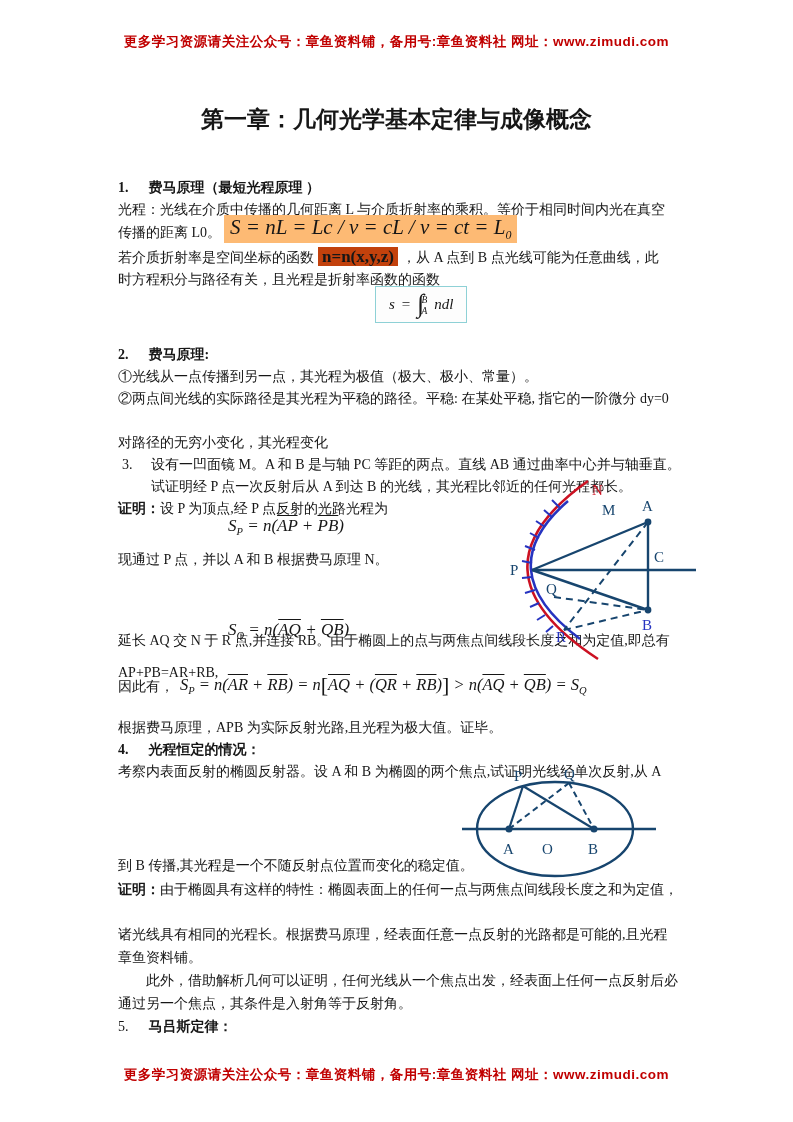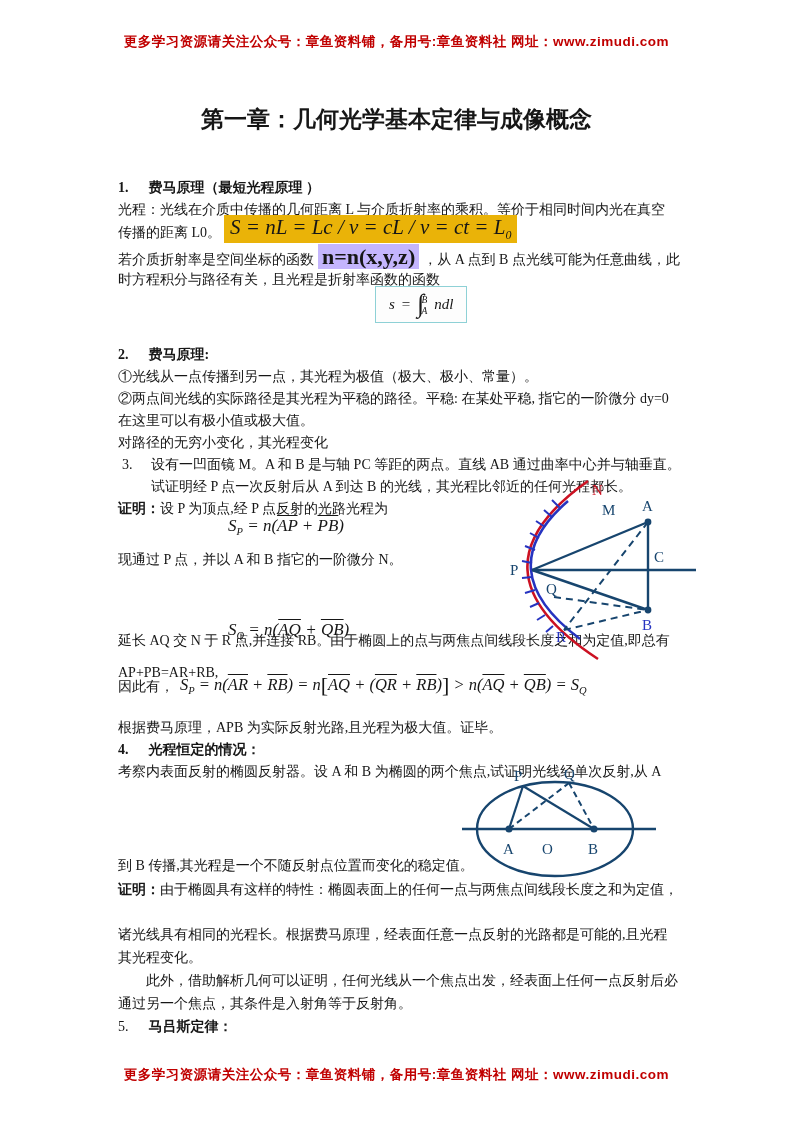--- a/index.html
+++ b/index.html
@@ -7,23 +7,23 @@
         font-family:"Liberation Serif",serif;color:#161616;overflow:hidden;}
   .tl{position:absolute;left:118px;white-space:nowrap;font-size:14px;line-height:21px;}
   .b{font-weight:bold;}
   .numgap{display:inline-block;width:20px;}
   .red-band{position:absolute;left:0;width:100%;text-align:center;
             font-family:"Liberation Sans",sans-serif;font-weight:bold;
             font-size:13.5px;letter-spacing:.5px;}
   .title{position:absolute;left:0;width:100%;text-align:center;
          font-family:"Liberation Sans",sans-serif;font-weight:bold;font-size:23px;}
   .fm{font-family:"Liberation Serif",serif;font-style:italic;}
-  .f1{position:absolute;left:224px;top:215px;font-size:21px;background:#eab308;padding:0 6px;}
+  .f1{position:absolute;left:224px;top:215px;font-size:21px;background:#fdba74;padding:0 6px;}
   .f1 sub{font-size:12px;}
-  .nxyz{font-style:normal;font-weight:bold;font-size:22px;background:#c4b5fd;padding:0 4px;margin:0 4px;}
+  .nxyz{font-style:normal;font-weight:bold;font-size:17px;background:#c2410c;padding:0 4px;margin:0 4px;}
   .ov{text-decoration:overline;}
   .fml{position:absolute;font-size:17px;font-style:italic;font-family:"Liberation Serif",serif;}
   .fml sub{font-size:10.5px;font-style:italic;}
   .bigbr{font-size:22px;vertical-align:-2px;font-style:normal;}
   .intbox{position:absolute;left:375px;top:286px;border:1.6px solid #8ed1d6;background:#fdfdfd;
           padding:4px 13px 5px 13px;display:flex;align-items:center;gap:7px;
           font-size:15px;font-style:italic;}
   .intsign{font-size:26px;font-style:normal;line-height:26px;}
   .intlim{display:inline-flex;flex-direction:column;font-size:9.5px;line-height:11px;
           font-style:italic;transform:translateY(2px);margin-left:-3px;}
@@ -54,54 +54,53 @@
           <span>B</span>
           <span>A</span>
         </span>
     </span>
     <span>ndl</span>
   </div>
 
   <div class="tl b" style="top:344px;"><span>2.</span><span class="numgap"></span><span>费马原理:</span></div>
   <div class="tl" style="top:366px;">①光线从一点传播到另一点，其光程为极值（极大、极小、常量）。</div>
   <div class="tl" style="top:388px;">②两点间光线的实际路径是其光程为平稳的路径。平稳: 在某处平稳, 指它的一阶微分 dy=0</div>
-  <div class="tl" style="top:410px;">在这里可以有极小值或极大值。</div>
   <div class="tl" style="top:432px;">对路径的无穷小变化，其光程变化</div>
 
   <div class="tl" style="top:454px;left:122px;">3.</div>
   <div class="tl" style="top:454px;left:151px;">设有一凹面镜 M。A 和 B 是与轴 PC 等距的两点。直线 AB 通过曲率中心并与轴垂直。</div>
   <div class="tl" style="top:476px;left:151px;">试证明经 P 点一次反射后从 A 到达 B 的光线，其光程比邻近的任何光程都长。</div>
   <div class="tl" style="top:498px;"><span class="b">证明：</span><span>设 P 为顶点,经 P 点反射的光路光程为</span></div>
 
   <div class="fml" style="left:228px;top:516px;">
     <span>S</span><sub>P</sub><span> = n(</span><span class="ov">AP</span><span> + </span><span class="ov">PB</span><span>)</span>
   </div>
 
-  <div class="tl" style="top:549px;">现通过 P 点，并以 A 和 B 指它的一阶微分 N。</div>
+  <div class="tl" style="top:549px;">现通过 P 点，并以 A 和 B 根据费马原理 N。</div>
 
   <div class="fml" style="left:228px;top:594px;margin-top:26px;">
     <span>S</span><sub>Q</sub><span> = n(</span><span class="ov">AQ</span><span> + </span><span class="ov">QB</span><span>)</span>
   </div>
 
   <div class="tl" style="top:630px;">延长 AQ 交 N 于 R 点,并连接 RB。由于椭圆上的点与两焦点间线段长度之和为定值,即总有</div>
   <div class="tl" style="top:652px;margin-top:10px;">AP+PB=AR+RB,</div>
   <div class="tl" style="top:676px;">因此有，</div>
 
   <div class="fml" style="left:180px;top:672px;font-size:16.5px;">
     <span>S</span><sub>P</sub><span> = n(</span><span class="ov">AR</span><span> + </span><span class="ov">RB</span><span>) = n</span><span class="bigbr">[</span><span class="ov">AQ</span><span> + (</span><span class="ov">QR</span><span> + </span><span class="ov">RB</span><span>)</span><span class="bigbr">]</span><span> &gt; n(</span><span class="ov">AQ</span><span> + </span><span class="ov">QB</span><span>) = S</span><sub>Q</sub>
   </div>
 
   <div class="tl" style="top:717px;">根据费马原理，APB 为实际反射光路,且光程为极大值。证毕。</div>
 
   <div class="tl b" style="top:739px;"><span>4.</span><span class="numgap"></span><span>光程恒定的情况：</span></div>
   <div class="tl" style="top:761px;">考察内表面反射的椭圆反射器。设 A 和 B 为椭圆的两个焦点,试证明光线经单次反射,从 A</div>
   <div class="tl" style="top:855px;">到 B 传播,其光程是一个不随反射点位置而变化的稳定值。</div>
   <div class="tl" style="top:879px;"><span class="b">证明：</span><span>由于椭圆具有这样的特性：椭圆表面上的任何一点与两焦点间线段长度之和为定值，</span></div>
   <div class="tl" style="top:924px;">诸光线具有相同的光程长。根据费马原理，经表面任意一点反射的光路都是可能的,且光程</div>
-  <div class="tl" style="top:947px;">其光程变化。</div>
+  <div class="tl" style="top:947px;">章鱼资料铺。</div>
   <div class="tl" style="top:970px;left:146px;">此外，借助解析几何可以证明，任何光线从一个焦点出发，经表面上任何一点反射后必</div>
   <div class="tl" style="top:993px;">通过另一个焦点，其条件是入射角等于反射角。</div>
 
   <div class="tl" style="top:1016px;"><span>5.</span><span class="numgap"></span><span class="b">马吕斯定律：</span></div>
 
   <div class="red-band" style="top:1066px;color:#c00000;">更多学习资源请关注公众号：章鱼资料铺，备用号:章鱼资料社  网址：www.zimudi.com</div>
 
   <svg style="position:absolute;left:506px;top:477px;" width="194" height="186" viewBox="0 0 194 186">
 
     <path d="M 82 4 Q -44 93 92 182" fill="none" stroke="#cc1122" stroke-width="2.6"></path>

